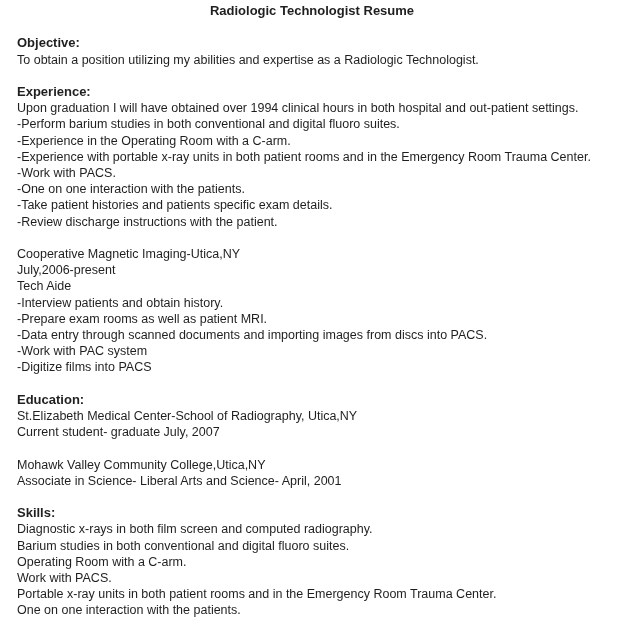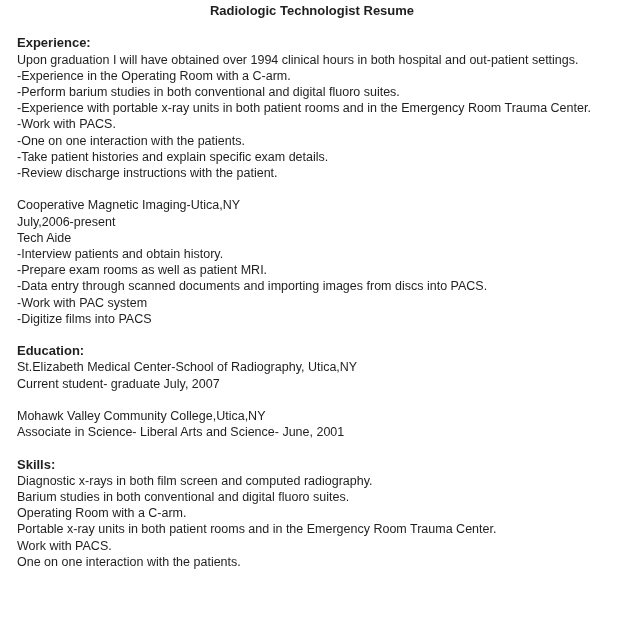--- a/index.html
+++ b/index.html
@@ -47,52 +47,56 @@
     white-space: pre;
   }
 </style>
 </head>
 <body>
 
 <div class="page">
   <div class="doc-title">Radiologic Technologist Resume</div>
   <div id="sections-container">
       <div class="section">
+        <div class="section-heading">Objective:</div>
+        <div class="line">To obtain a position utilizing my abilities and expertise as a Radiologic Technologist.</div>
+      </div>
+      <div class="section">
         <div class="section-heading">Experience:</div>
         <div class="line">Upon graduation I will have obtained over 1994 clinical hours in both hospital and out-patient settings.</div>
+        <div class="line">-Perform barium studies in both conventional and digital fluoro suites.</div>
         <div class="line">-Experience in the Operating Room with a C-arm.</div>
-        <div class="line">-Perform barium studies in both conventional and digital fluoro suites.</div>
         <div class="line">-Experience with portable x-ray units in both patient rooms and in the Emergency Room Trauma Center.</div>
         <div class="line">-Work with PACS.</div>
         <div class="line">-One on one interaction with the patients.</div>
-        <div class="line">-Take patient histories and explain specific exam details.</div>
+        <div class="line">-Take patient histories and patients specific exam details.</div>
         <div class="line">-Review discharge instructions with the patient.</div>
       </div>
       <div class="section">
         <div class="line">Cooperative Magnetic Imaging-Utica,NY</div>
         <div class="line">July,2006-present</div>
         <div class="line">Tech Aide</div>
         <div class="line">-Interview patients and obtain history.</div>
         <div class="line">-Prepare exam rooms as well as patient MRI.</div>
         <div class="line">-Data entry through scanned documents and importing images from discs into PACS.</div>
         <div class="line">-Work with PAC system</div>
         <div class="line">-Digitize films into PACS</div>
       </div>
       <div class="section">
         <div class="section-heading">Education:</div>
         <div class="line">St.Elizabeth Medical Center-School of Radiography, Utica,NY</div>
         <div class="line">Current student- graduate July, 2007</div>
       </div>
       <div class="section">
         <div class="line">Mohawk Valley Community College,Utica,NY</div>
-        <div class="line">Associate in Science- Liberal Arts and Science- June, 2001</div>
+        <div class="line">Associate in Science- Liberal Arts and Science- April, 2001</div>
       </div>
       <div class="section">
         <div class="section-heading">Skills:</div>
         <div class="line">Diagnostic x-rays in both film screen and computed radiography.</div>
         <div class="line">Barium studies in both conventional and digital fluoro suites.</div>
         <div class="line">Operating Room with a C-arm.</div>
+        <div class="line">Work with PACS.</div>
         <div class="line">Portable x-ray units in both patient rooms and in the Emergency Room Trauma Center.</div>
-        <div class="line">Work with PACS.</div>
         <div class="line">One on one interaction with the patients.</div>
       </div>
     </div>
 </div>
 
 </body></html>

